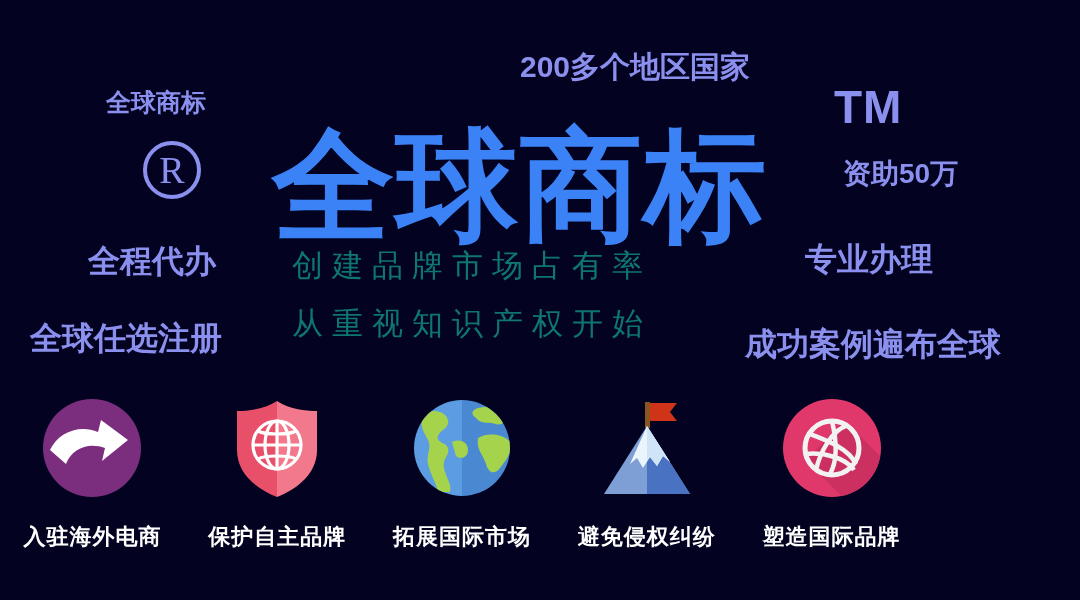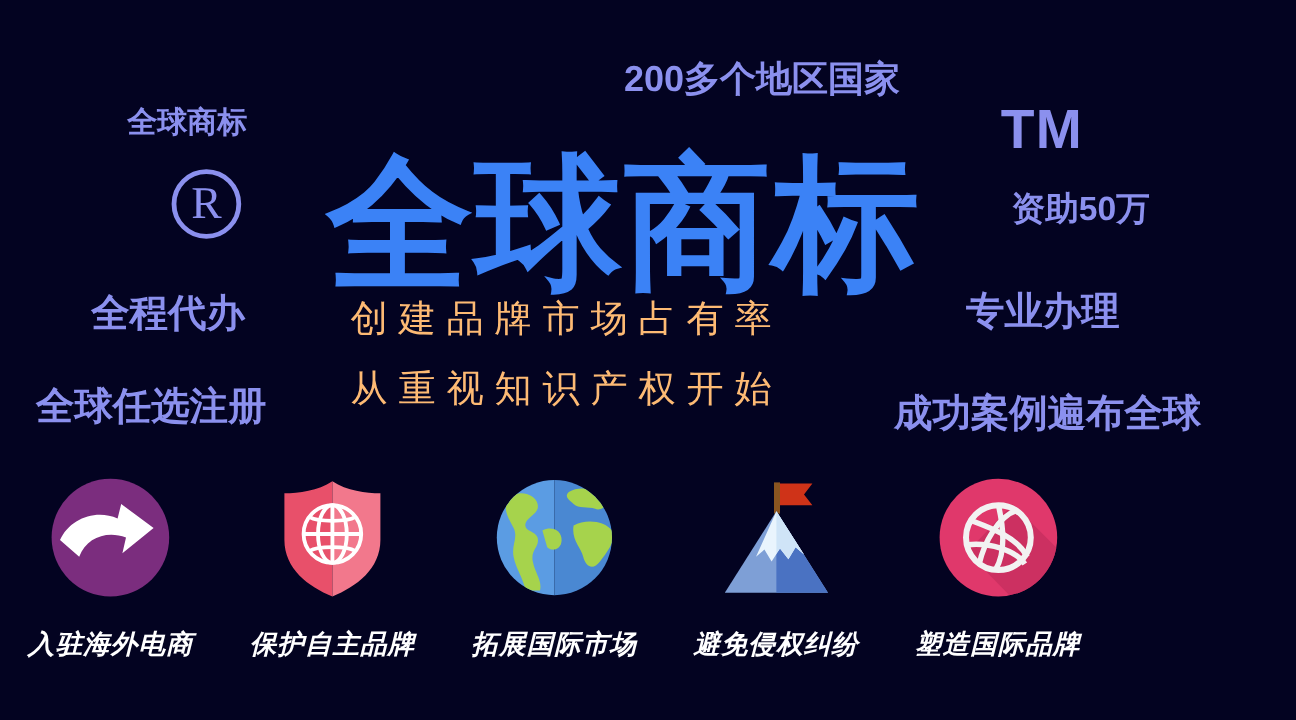--- a/index.html
+++ b/index.html
@@ -24,21 +24,21 @@
     white-space: nowrap;
     line-height: 1;
   }
 
   
   #kw-quanqiubuju   { left: 106px; top: 90px;  font-size: 25px; }
   #kw-qingsongnazheng { left: 255px; top: 45px; font-size: 42px; letter-spacing: 1px; }
   #kw-200guojia     { left: 520px; top: 52px;  font-size: 30px; }
   #kw-tm            { left: 834px; top: 84px;  font-size: 46px; letter-spacing: 1px; }
   #kw-zizhu50       { left: 843px; top: 160px; font-size: 28px; }
-  #kw-quanchengdaiban { left: 76px; top: 245px; font-size: 32px; }
+  #kw-quanchengdaiban { left: 88px; top: 245px; font-size: 32px; }
   #kw-zhuanyebanli  { left: 805px; top: 243px; font-size: 32px; }
   #kw-quanqiurenxuan { left: 30px; top: 322px; font-size: 32px; }
   #kw-chenggonganli { left: 745px; top: 328px; font-size: 32px; }
 
   
   #reg-mark {
     position: absolute;
     left: 143px;
     top: 141px;
     width: 58px;
@@ -65,39 +65,38 @@
     letter-spacing: 2px;
     line-height: 1;
     white-space: nowrap;
     margin-top: 13px;
   }
 
   
   .subtitle {
     position: absolute;
     left: 292px;
-    color: #fdba74;
+    color: #0f766e;
     font-size: 31px;
     font-weight: 300;
     letter-spacing: 9px;
     line-height: 1;
     white-space: nowrap;
   }
   #subtitle-1 { top: 250px; }
   #subtitle-2 { top: 308px; }
 
   
   #features {
     position: absolute;
     left: 0;
     top: 398px;
     width: 924px;
     height: 175px;
     display: flex;
-    font-style: italic;
   }
   .feature {
     flex: 1 1 0;
     display: flex;
     flex-direction: column;
     align-items: center;
   }
   .feature-icon {
     width: 100px;
     height: 100px;

